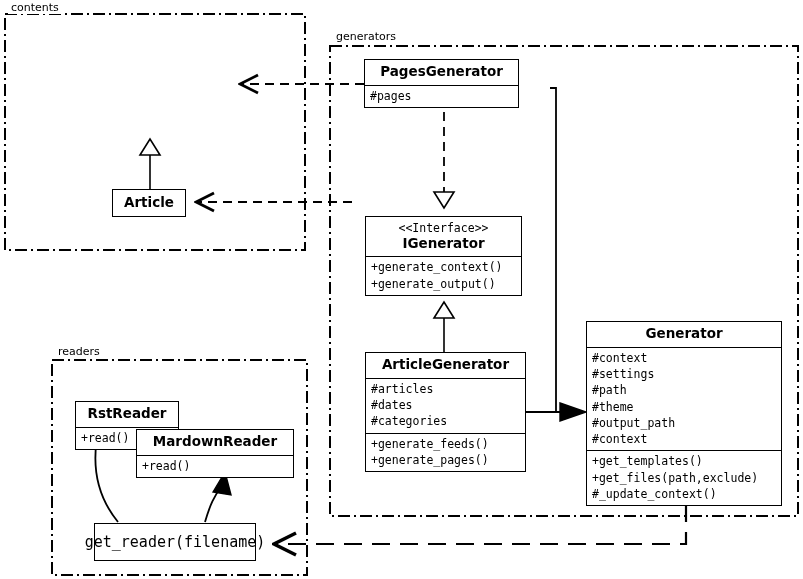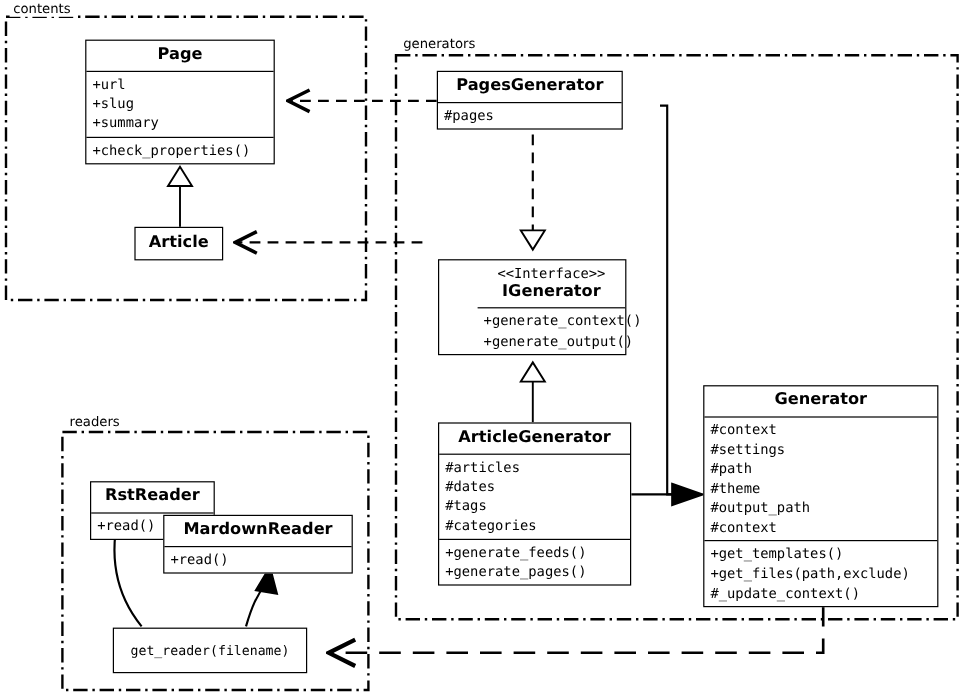--- a/index.html
+++ b/index.html
@@ -59,21 +59,21 @@
   }
   .cls .compartment div {
     white-space: nowrap;
   }
   .plain-box {
     position: absolute;
     box-sizing: border-box;
     border: 1.6px solid #000000;
     background: #ffffff;
     font-family: "DejaVu Sans Mono", monospace;
-    font-size: 11px;
+    font-size: 15px;
     color: #000000;
     display: flex;
     align-items: center;
     justify-content: center;
     text-align: center;
   }
   svg.overlay {
     position: absolute;
     left: 0;
     top: 0;
@@ -163,60 +163,48 @@
       <path d="M 205 522 C 210 505 214 496 222 486" fill="none" stroke="#000" stroke-width="1.8"></path>
       <path d="M 213 492 L 225 472 L 231 495 z" fill="#000000" stroke="#000" stroke-width="1.4"></path>
     </g>
 
     
     <g>
       <path d="M 686 504 L 686 544 L 274 544" fill="none" stroke="#000" stroke-width="2.2" stroke-dasharray="18,10" marker-end="url(#open-arrow)"></path>
     </g>
   </svg>
 
-  <div class="cls" style="left:71px; top:33px; width:158px;">
-    <div class="name">Page</div>
-    <div class="sep compartment">
-      <div>+url</div>
-      <div>+slug</div>
-      <div>+summary</div>
-    </div>
-    <div class="sep compartment">
-      <div>+check_properties()</div>
-    </div>
-  </div>
 
   <div class="cls" style="left:112px; top:189px; width:74px; height:28px;">
     <div class="name" style="padding:5px 6px;">Article</div>
   </div>
 
   <div class="cls" style="left:364px; top:59px; width:155px;">
     <div class="name">PagesGenerator</div>
     <div class="sep compartment">
       <div>#pages</div>
     </div>
   </div>
 
-  <div class="cls" style="left:365px; top:216px; width:157px;padding-left:32px;">
+  <div class="cls" style="left:365px; top:216px; width:157px;">
     <div class="name">
       <span class="stereo">&lt;&lt;Interface&gt;&gt;</span>
       <span>IGenerator</span>
     </div>
     <div class="sep compartment">
       <div>+generate_context()</div>
       <div>+generate_output()</div>
     </div>
   </div>
 
   <div class="cls" style="left:365px; top:352px; width:161px;">
     <div class="name">ArticleGenerator</div>
     <div class="sep compartment">
       <div>#articles</div>
       <div>#dates</div>
-      <div>#tags</div>
       <div>#categories</div>
     </div>
     <div class="sep compartment">
       <div>+generate_feeds()</div>
       <div>+generate_pages()</div>
     </div>
   </div>
 
   <div class="cls" style="left:586px; top:321px; width:196px;">
     <div class="name">Generator</div>

